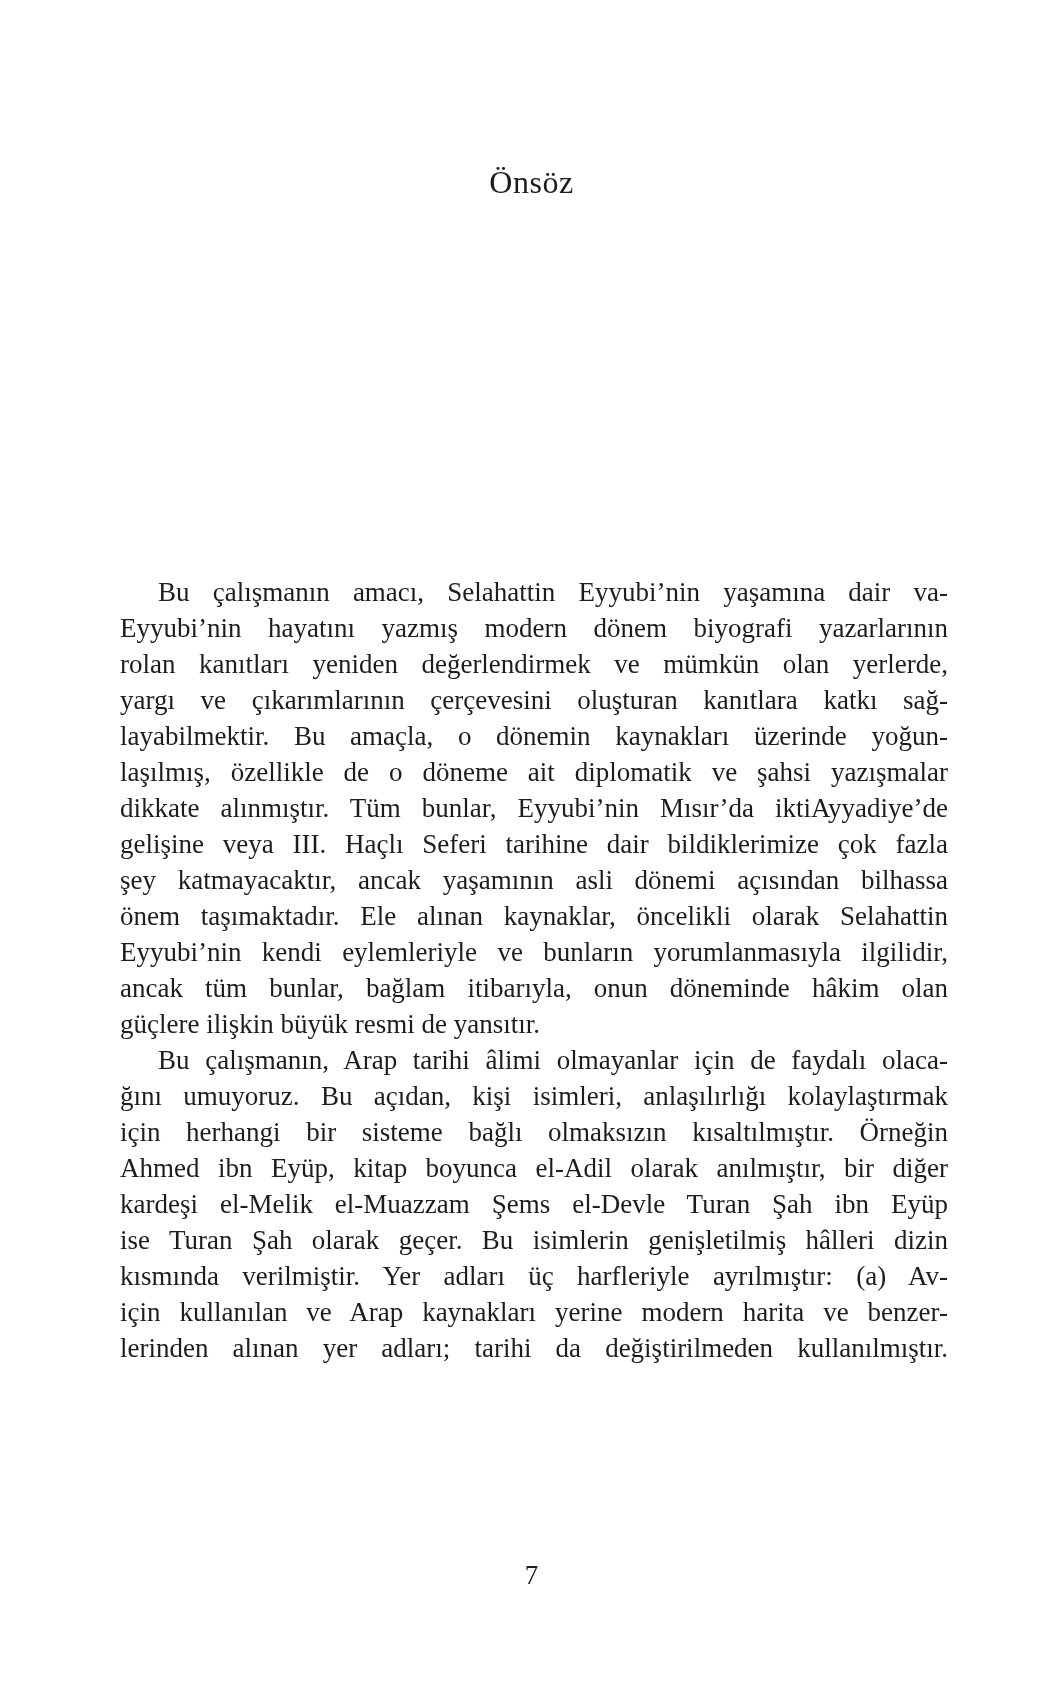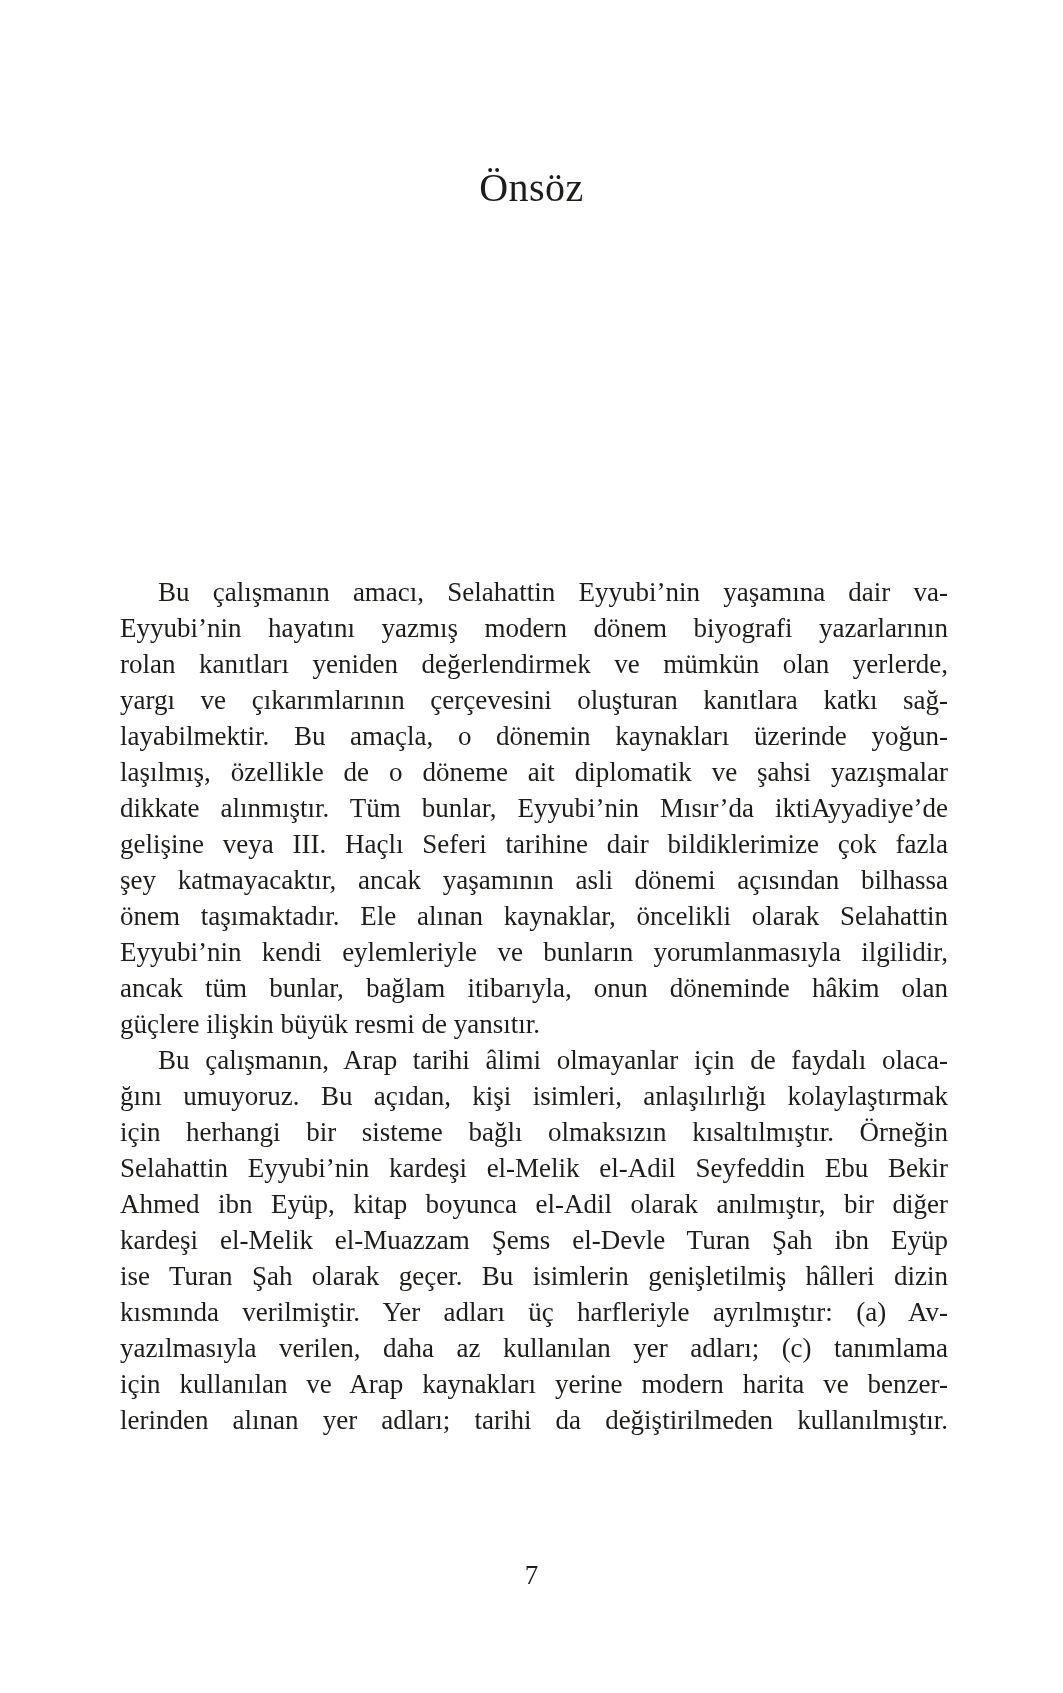--- a/index.html
+++ b/index.html
@@ -17,21 +17,21 @@
     font-family: "Liberation Serif", "DejaVu Serif", serif;
     overflow: hidden;
   }
   .title {
     position: absolute;
     top: 164px;
     left: 0;
     width: 100%;
     margin: 0;
     text-align: center;
-    font-size: 40px;
+    font-size: 32px;
     font-weight: normal;
     letter-spacing: 0.5px;
   }
   .body-text {
     position: absolute;
     top: 574px;
     left: 120px;
     width: 828px;
     font-size: 27px;
     line-height: 36px;
@@ -71,23 +71,21 @@
       <div class="line">dikkate alınmıştır. Tüm bunlar, Eyyubi’nin Mısır’da iktiAyyadiye’de</div>
       <div class="line">gelişine veya III. Haçlı Seferi tarihine dair bildiklerimize çok fazla</div>
       <div class="line">şey katmayacaktır, ancak yaşamının asli dönemi açısından bilhassa</div>
       <div class="line">önem taşımaktadır. Ele alınan kaynaklar, öncelikli olarak Selahattin</div>
       <div class="line">Eyyubi’nin kendi eylemleriyle ve bunların yorumlanmasıyla ilgilidir,</div>
       <div class="line">ancak tüm bunlar, bağlam itibarıyla, onun döneminde hâkim olan</div>
       <div class="line end">güçlere ilişkin büyük resmi de yansıtır.</div>
       <div class="line indent">Bu çalışmanın, Arap tarihi âlimi olmayanlar için de faydalı olaca-</div>
       <div class="line">ğını umuyoruz. Bu açıdan, kişi isimleri, anlaşılırlığı kolaylaştırmak</div>
       <div class="line">için herhangi bir sisteme bağlı olmaksızın kısaltılmıştır. Örneğin</div>
-      <div class="line">Selahattin Eyyubi’nin kardeşi el-Melik el-Adil Seyfeddin Ebu Bekir</div>
       <div class="line">Ahmed ibn Eyüp, kitap boyunca el-Adil olarak anılmıştır, bir diğer</div>
       <div class="line">kardeşi el-Melik el-Muazzam Şems el-Devle Turan Şah ibn Eyüp</div>
       <div class="line">ise Turan Şah olarak geçer. Bu isimlerin genişletilmiş hâlleri dizin</div>
       <div class="line">kısmında verilmiştir. Yer adları üç harfleriyle ayrılmıştır: (a) Av-</div>
-      <div class="line">yazılmasıyla verilen, daha az kullanılan yer adları; (c) tanımlama</div>
       <div class="line">için kullanılan ve Arap kaynakları yerine modern harita ve benzer-</div>
       <div class="line">lerinden alınan yer adları; tarihi da değiştirilmeden kullanılmıştır.</div>
     </div>
   <div class="folio">7</div>
 </div>
 
 </body></html>

